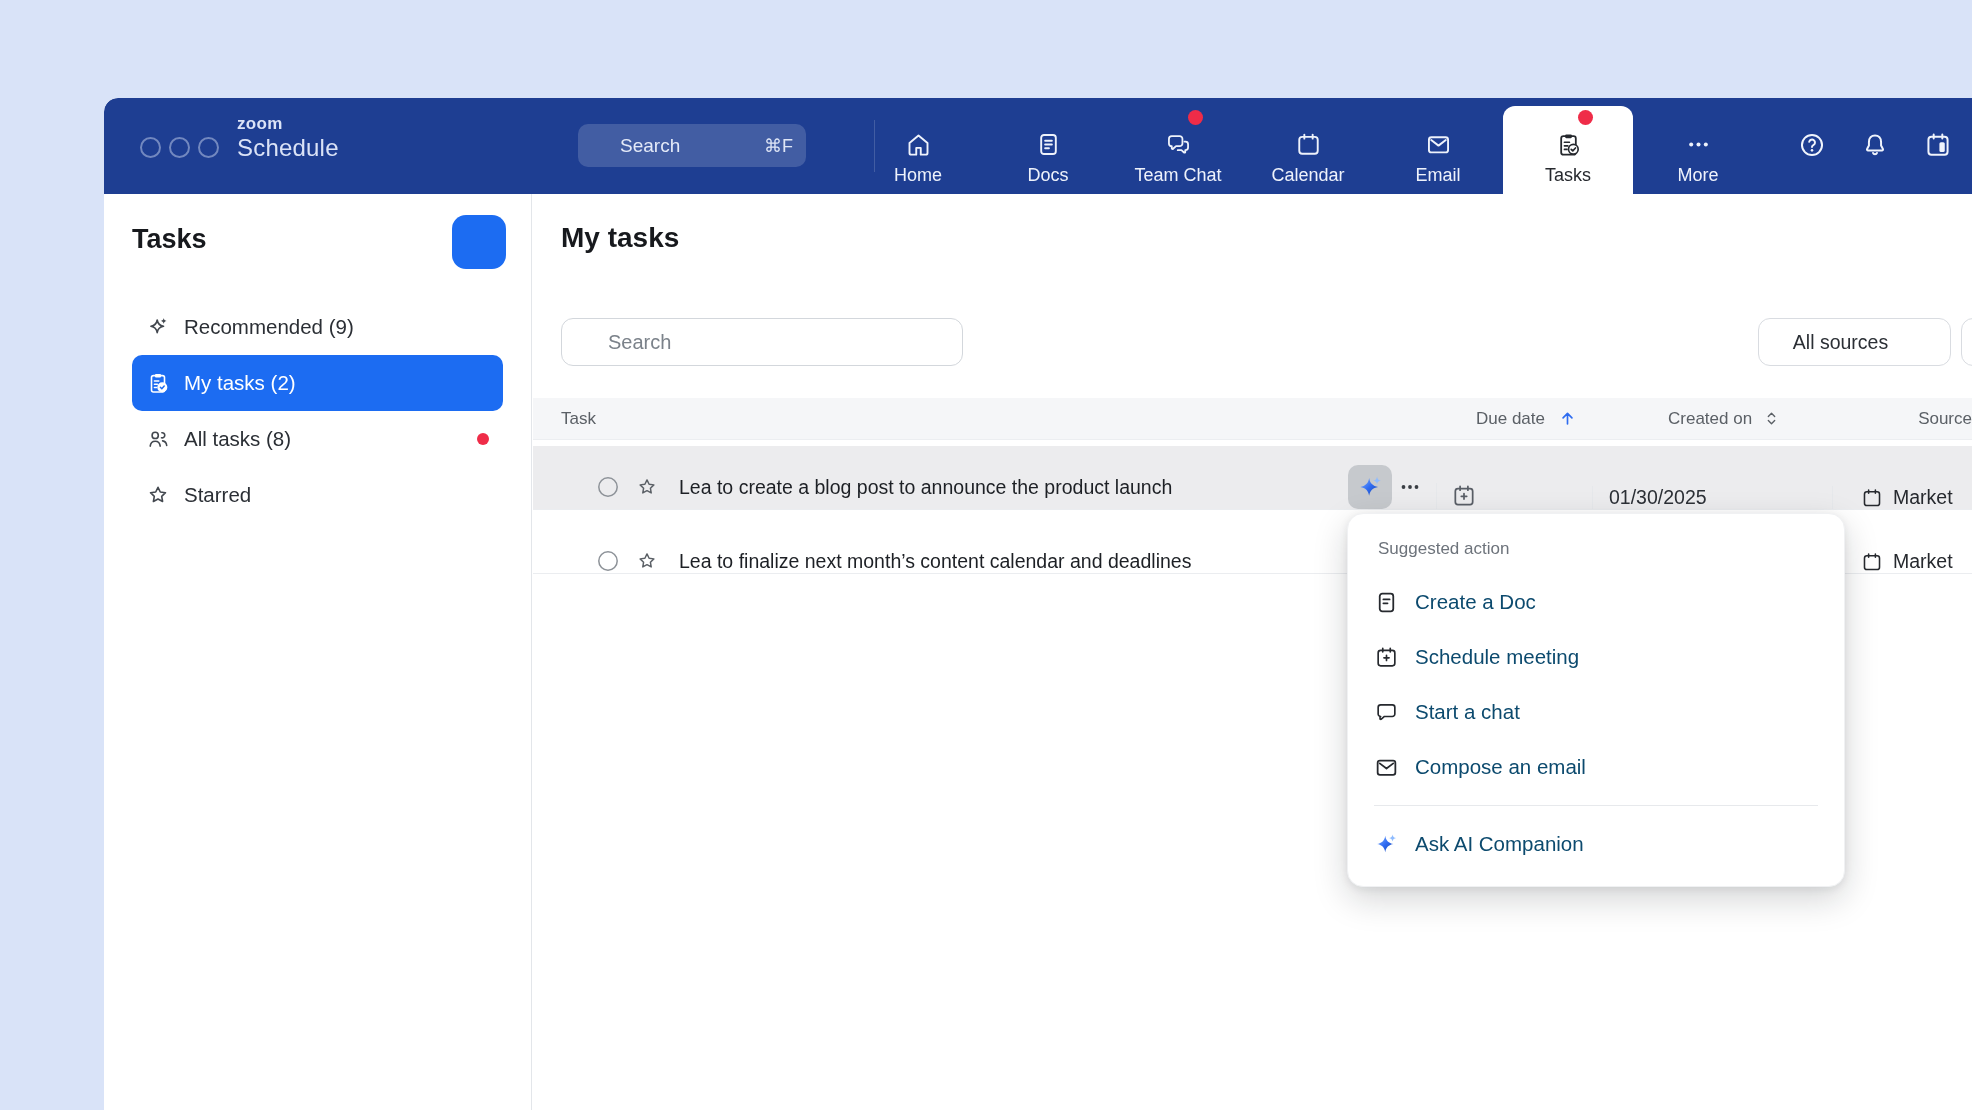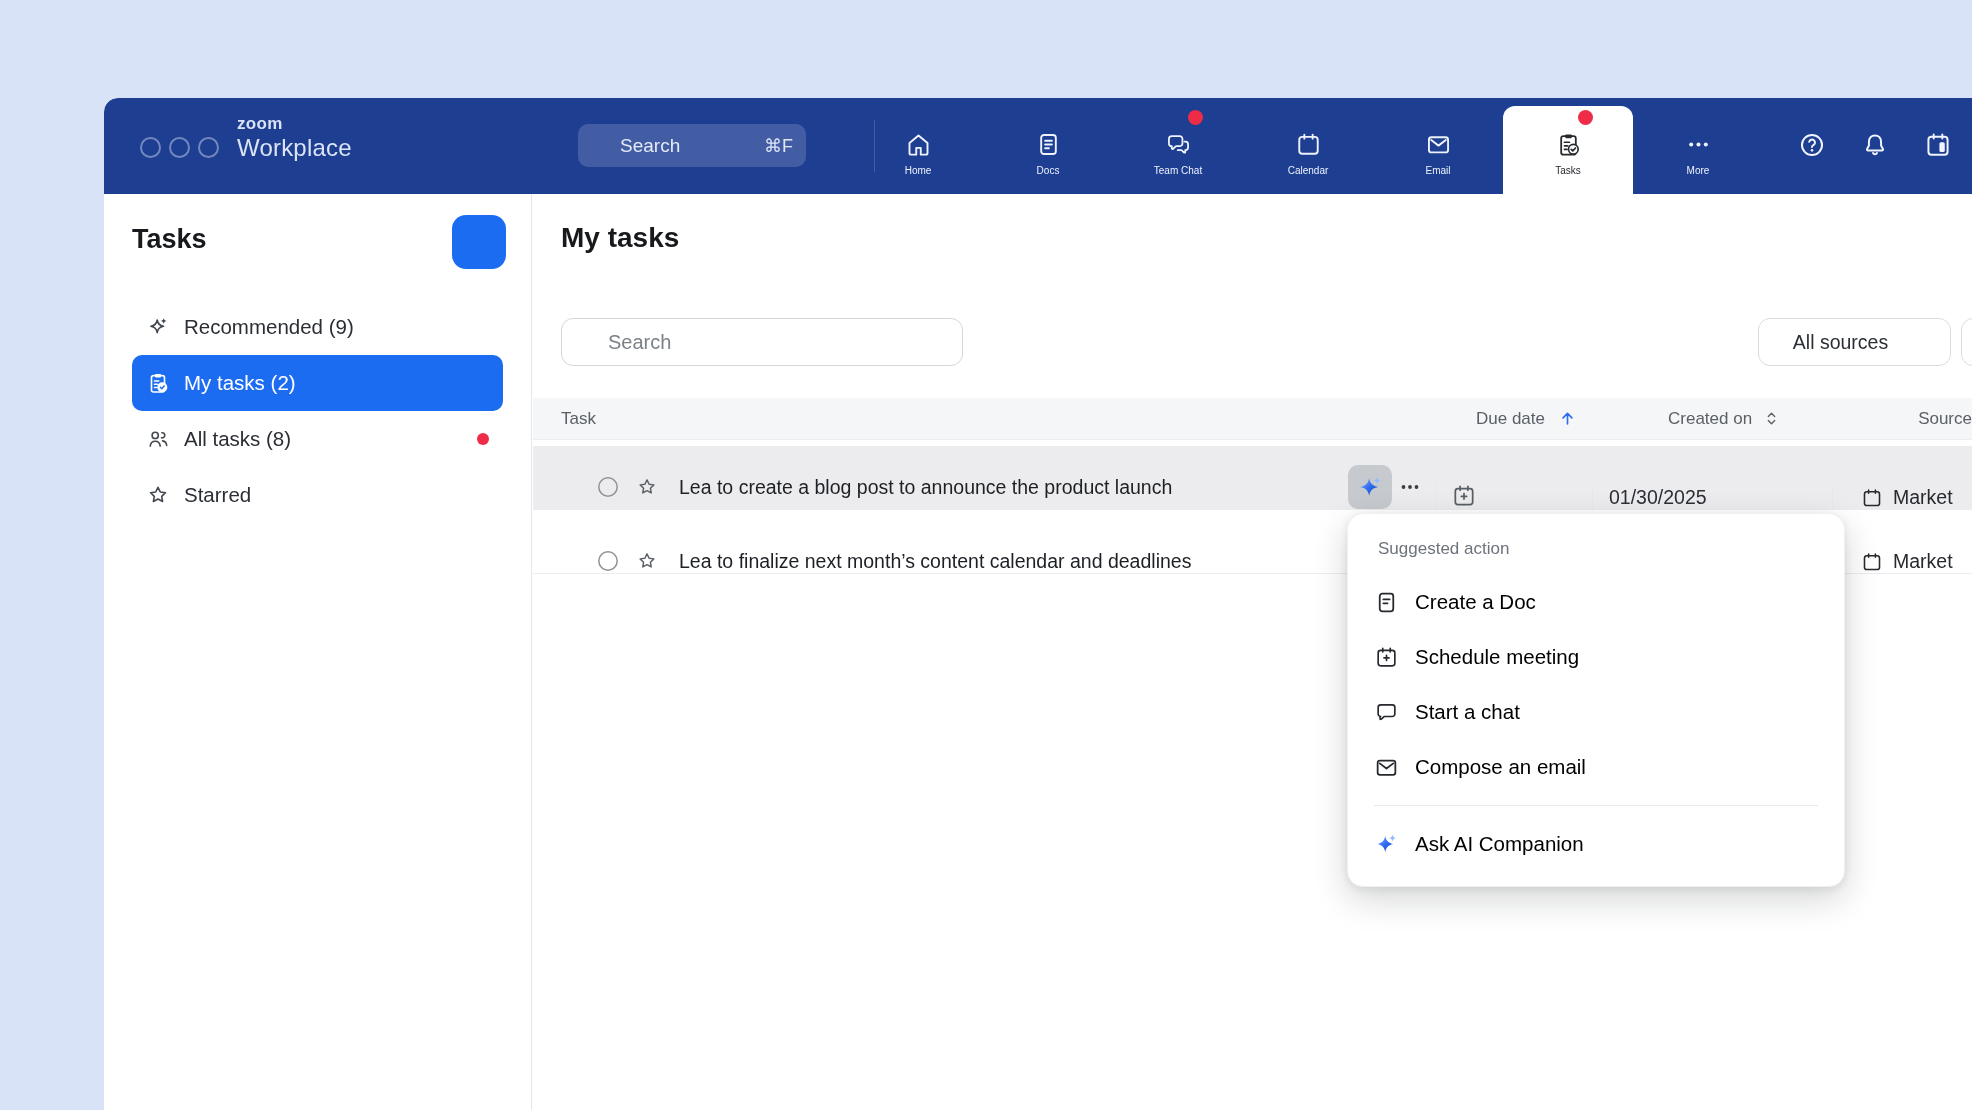--- a/index.html
+++ b/index.html
@@ -33,21 +33,21 @@
   .top-search .ph { font-size:19px; margin-left:10px; }
   .top-search .sc { margin-left:auto; font-size:18px; color:#dfe6f6; }
   .top-divider { position:absolute; left:770px; top:22px; width:1px; height:52px;
                  background:rgba(255,255,255,.16); }
 
   .topnav { position:absolute; left:749px; top:0; height:96px; display:flex; }
   .nav-item { position:relative; width:130px; height:96px; display:flex;
               flex-direction:column; align-items:center; padding-top:33px;
               color:#eef2fb; cursor:default; }
   .nav-item .n-ic { width:27px; height:27px; }
-  .nav-item .n-lb { font-size:10px; margin-top:7px; }
+  .nav-item .n-lb { font-size:18px; margin-top:7px; }
   .nav-item.active { background:#fff; color:#26292e; --icon-bg:#fff;
                      border-radius:12px 12px 0 0; height:88px; margin-top:8px;
                      padding-top:25px; }
   .nav-badge { position:absolute; top:12px; left:calc(50% + 10px);
                width:15px; height:15px; border-radius:50%; background:#ef2c48; }
   .nav-item.active .nav-badge { top:4px; }
 
   .top-right-icons { position:absolute; top:33px; left:1694px; display:flex; gap:35px;
                      color:#f0f4fc; }
   .top-right-icons .ic { width:28px; height:28px; }
@@ -125,39 +125,39 @@
                   color:#52575d; background:none; border:none; cursor:pointer; }
 
   
   .menu { position:absolute; left:814px; top:319px; width:498px;
           background:#fff; border-radius:16px; border:1px solid #f0f1f3;
           box-shadow:0 12px 34px rgba(15,20,30,.18), 0 2px 8px rgba(15,20,30,.08);
           padding:22px 26px 20px; z-index:40; }
   .menu-label { font-size:17px; color:#6d737b; line-height:26px; margin:20px 4px 18px; }
   .menu-label:first-child { margin-top:0; }
   .menu-item { height:44px; display:flex; align-items:center; cursor:pointer;
-               font-size:20.5px; color:#000000; }
+               font-size:20.5px; color:#0c4a6e; }
   .menu-item + .menu-item { margin-top:11px; }
   .menu-item .m-ic { width:25px; height:25px; margin-right:16px; color:#26292e; flex:none; }
   .menu-divider { height:1px; background:#e7e9ec; margin:16px 0; }
 </style>
 </head>
 <body>
 
 <div class="window">
 
   <div class="topbar">
     <div class="winctl">
       <span></span>
       <span></span>
       <span></span>
     </div>
     <div class="brand">
       <div class="b-top">zoom</div>
-      <div class="b-bottom">Workplace</div>
+      <div class="b-bottom">Schedule</div>
     </div>
     <span class="ic nav-arrow arrow-back"></span>
     <span class="ic nav-arrow arrow-fwd"></span>
     <span class="ic hist-btn"></span>
     <div class="top-search">
       <span class="ic"></span>
       <span class="ph">Search</span>
       <span class="sc">⌘F</span>
     </div>
     <div class="top-divider"></div>

